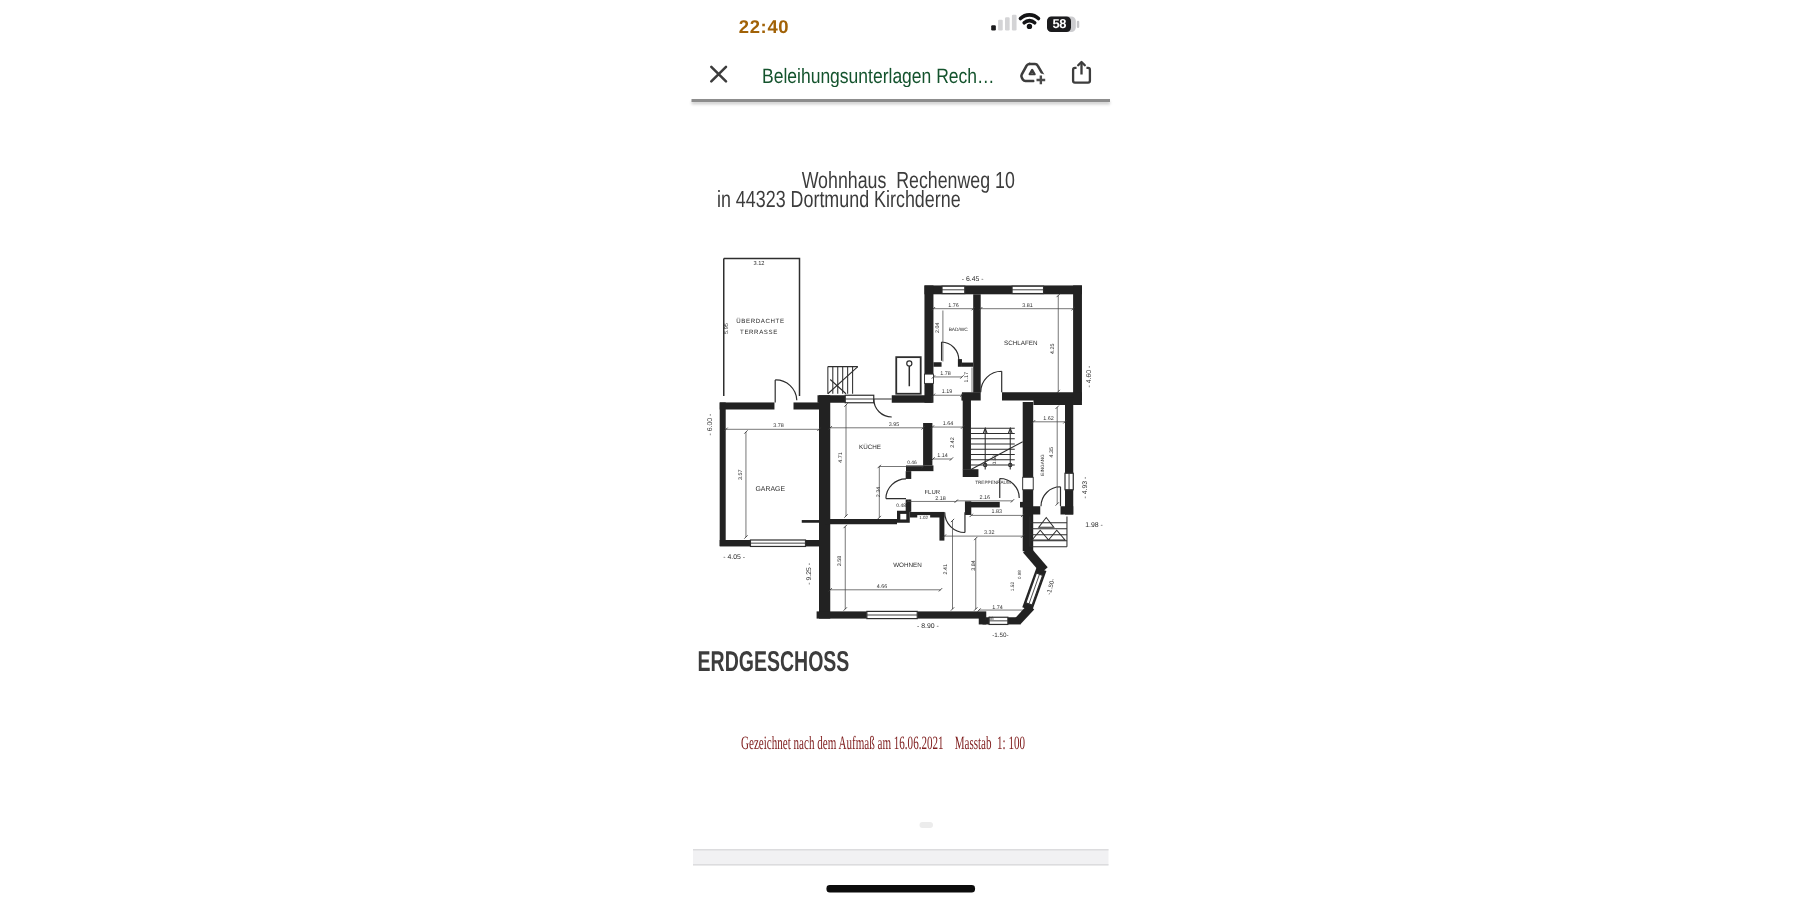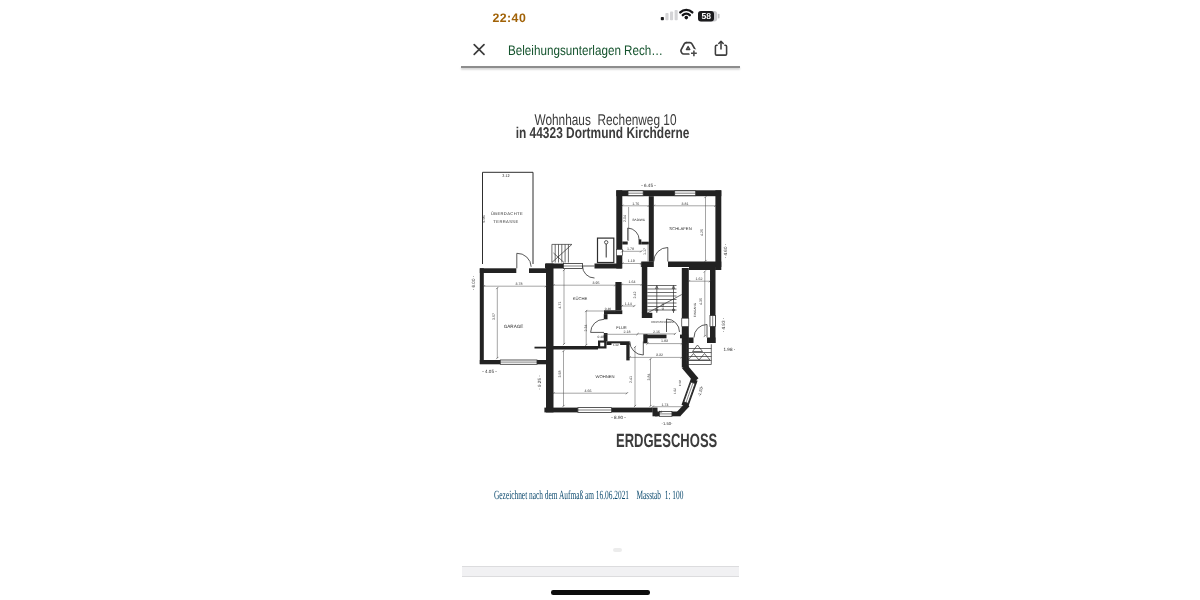--- a/index.html
+++ b/index.html
@@ -52,21 +52,21 @@
 <svg class="abs" style="left:711px;top:36px;" width="20" height="22" viewBox="0 0 20 22">
   <path d="M6.7,9.3 L5.6,9.3 Q4.4,9.3 4.4,10.5 L4.4,17.9 Q4.4,19.1 5.6,19.1 L14.4,19.1 Q15.6,19.1 15.6,17.9 L15.6,10.5 Q15.6,9.3 14.4,9.3 L13.3,9.3" fill="none" stroke="#3d3d3d" stroke-width="1.55"></path>
   <path d="M10,13.6 L10,5.6" stroke="#3d3d3d" stroke-width="1.55"></path>
   <path d="M7.8,7.5 L10,5.3 L12.2,7.5" fill="none" stroke="#3d3d3d" stroke-width="1.55" stroke-linejoin="round" stroke-linecap="round"></path>
 </svg>
 
 <div class="abs" style="left:461px;top:66px;width:278.5px;height:1.8px;background:#8d8d8d;box-shadow:0 1.5px 2px rgba(0,0,0,0.22);"></div>
 
 <div class="abs" style="left:455px;top:111.8px;width:300px;text-align:center;font-size:15.6px;font-weight:normal;color:#3c3c3c;"><span style="display:inline-block;transform:scaleX(0.76);transform-origin:center;white-space:nowrap;">Wohnhaus&nbsp; Rechenweg 10</span></div>
 
-<div class="abs" style="left:453px;top:124.8px;width:300px;text-align:center;font-size:15.6px;font-weight:bold;color:#3c3c3c;"><span style="display:inline-block;transform:scaleX(0.765);transform-origin:center;white-space:nowrap;">in 44323 Dortmund Kirchderne</span></div>
+<div class="abs" style="left:453px;top:124.8px;width:300px;text-align:left;font-size:15.6px;font-weight:normal;color:#3c3c3c;"><span style="display:inline-block;transform:scaleX(0.765);transform-origin:center;white-space:nowrap;">in 44323 Dortmund Kirchderne</span></div>
 
 <svg class="abs" style="left:455px;top:150px;filter:blur(0.26px);" width="305" height="290" viewBox="455 150 305 290" fill="none">
 <g stroke-linecap="butt">
 
 <g stroke="#2e2e2e" stroke-width="1">
   <path d="M482.5,172.3 L533,172.3 L533,264 M482.5,172.3 L482.5,264"></path>
 </g>
 
 <g fill="#2f2f2f" font-size="3.8" text-anchor="middle">
         <text x="506" y="176.6">3.12</text>
@@ -506,21 +506,21 @@
         <text x="667" y="424.8">-1.50-</text>
       </g>
 
 <g fill="#2f2f2f" font-size="4.2">
         <text x="701.8" y="391.5" text-anchor="middle" transform="rotate(-75 701.8 391.5)">-1.50-</text>
       </g>
 <path d="M552.4,286.3 L554.6,284.09999999999997 M614.3,286.3 L616.5,284.09999999999997 M620.5,285.8 L622.7,283.59999999999997 M640.6999999999999,285.8 L642.9,283.59999999999997 M620.9,307.1 L623.1,304.9 M633.1999999999999,307.1 L635.4,304.9 M585.1,312.1 L587.3000000000001,309.9 M614.3,312.1 L616.5,309.9 M603.9,335.40000000000003 L606.1,333.2 M636.4,335.20000000000005 L638.6,333.0 M673.9,335.0 L676.1,332.79999999999995 M646.4,344.70000000000005 L648.6,342.5 M680.6999999999999,344.70000000000005 L682.9,342.5 M628.5,358.5 L630.7,356.29999999999995 M680.6999999999999,358.5 L682.9,356.29999999999995 M552.4,394.3 L554.6,392.09999999999997 M625.9,394.3 L628.1,392.09999999999997 M651.6,407.8 L653.8000000000001,405.59999999999997 M680.9,407.8 L683.1,405.59999999999997 M482.9,287.3 L485.1,285.09999999999997 M544.9,287.3 L547.1,285.09999999999997 M621.1999999999999,252.4 L623.4,250.20000000000002 M640.1999999999999,252.4 L642.4,250.20000000000002 M621.1999999999999,264.6 L623.4,262.4 M640.1999999999999,264.6 L642.4,262.4 M621.1999999999999,206.9 L623.4,204.70000000000002 M647.6999999999999,206.9 L649.9,204.70000000000002 M652.6999999999999,206.9 L654.9,204.70000000000002 M714.3,206.9 L716.5,204.70000000000002 M687.9,282.3 L690.1,280.09999999999997 M708.9,282.3 L711.1,280.09999999999997 M562.9,271.1 L565.1,268.9 M562.9,345.1 L565.1,342.9 M496.2,289.1 L498.40000000000003,286.9 M496.2,359.1 L498.40000000000003,356.9 M562.4,352.1 L564.6,349.9 M562.4,407.1 L564.6,404.9 M633.9,348.1 L636.1,345.9 M633.9,407.1 L636.1,404.9 M649.4,360.1 L651.6,357.9 M649.4,407.1 L651.6,404.9 M703.6999999999999,272.6 L705.9,270.4 M703.6999999999999,337.1 L705.9,334.9 M704.4,198.1 L706.6,195.9 M704.4,262.1 L706.6,259.9 M585.1,346.1 L587.3000000000001,343.9" stroke="#3a3a3a" stroke-width="0.6"></path>
 </g>
 </svg>
 
-<div class="abs" style="left:441px;top:430.9px;width:300px;text-align:right;font-size:19.2px;font-weight:bold;color:#3c3c3c;"><span style="display:inline-block;transform:scaleX(0.678);transform-origin:center;white-space:nowrap;">ERDGESCHOSS</span></div>
-
-<div class="abs" style="left:494px;top:487.6px;font-family:'Liberation Serif',serif;font-size:12.6px;color:#0c4a6e;"><span style="display:inline-block;transform:scaleX(0.586);transform-origin:left;white-space:nowrap;">Gezeichnet nach dem Aufmaß am 16.06.2021&nbsp;&nbsp;&nbsp;&nbsp;Masstab&nbsp; 1: 100</span></div>
+<div class="abs" style="left:441px;top:430.9px;width:300px;text-align:left;font-size:19.2px;font-weight:bold;color:#3c3c3c;"><span style="display:inline-block;transform:scaleX(0.678);transform-origin:center;white-space:nowrap;">ERDGESCHOSS</span></div>
+
+<div class="abs" style="left:494px;top:487.6px;font-family:'Liberation Serif',serif;font-size:12.6px;color:#7f1d1d;"><span style="display:inline-block;transform:scaleX(0.586);transform-origin:left;white-space:nowrap;">Gezeichnet nach dem Aufmaß am 16.06.2021&nbsp;&nbsp;&nbsp;&nbsp;Masstab&nbsp; 1: 100</span></div>
 
 <div class="abs" style="left:613px;top:547.5px;width:9px;height:4px;background:#ececec;border-radius:2px;"></div>
 
 <div class="abs" style="left:461.5px;top:565.5px;width:277.5px;height:9.5px;background:#f1f1f3;border-top:1px solid #dcdcde;border-bottom:1px solid #dcdcde;"></div>
 
 <div class="abs" style="left:551px;top:590.4px;width:99px;height:4.3px;border-radius:2.2px;background:#0c0c0c;"></div>
 
 </body></html>

